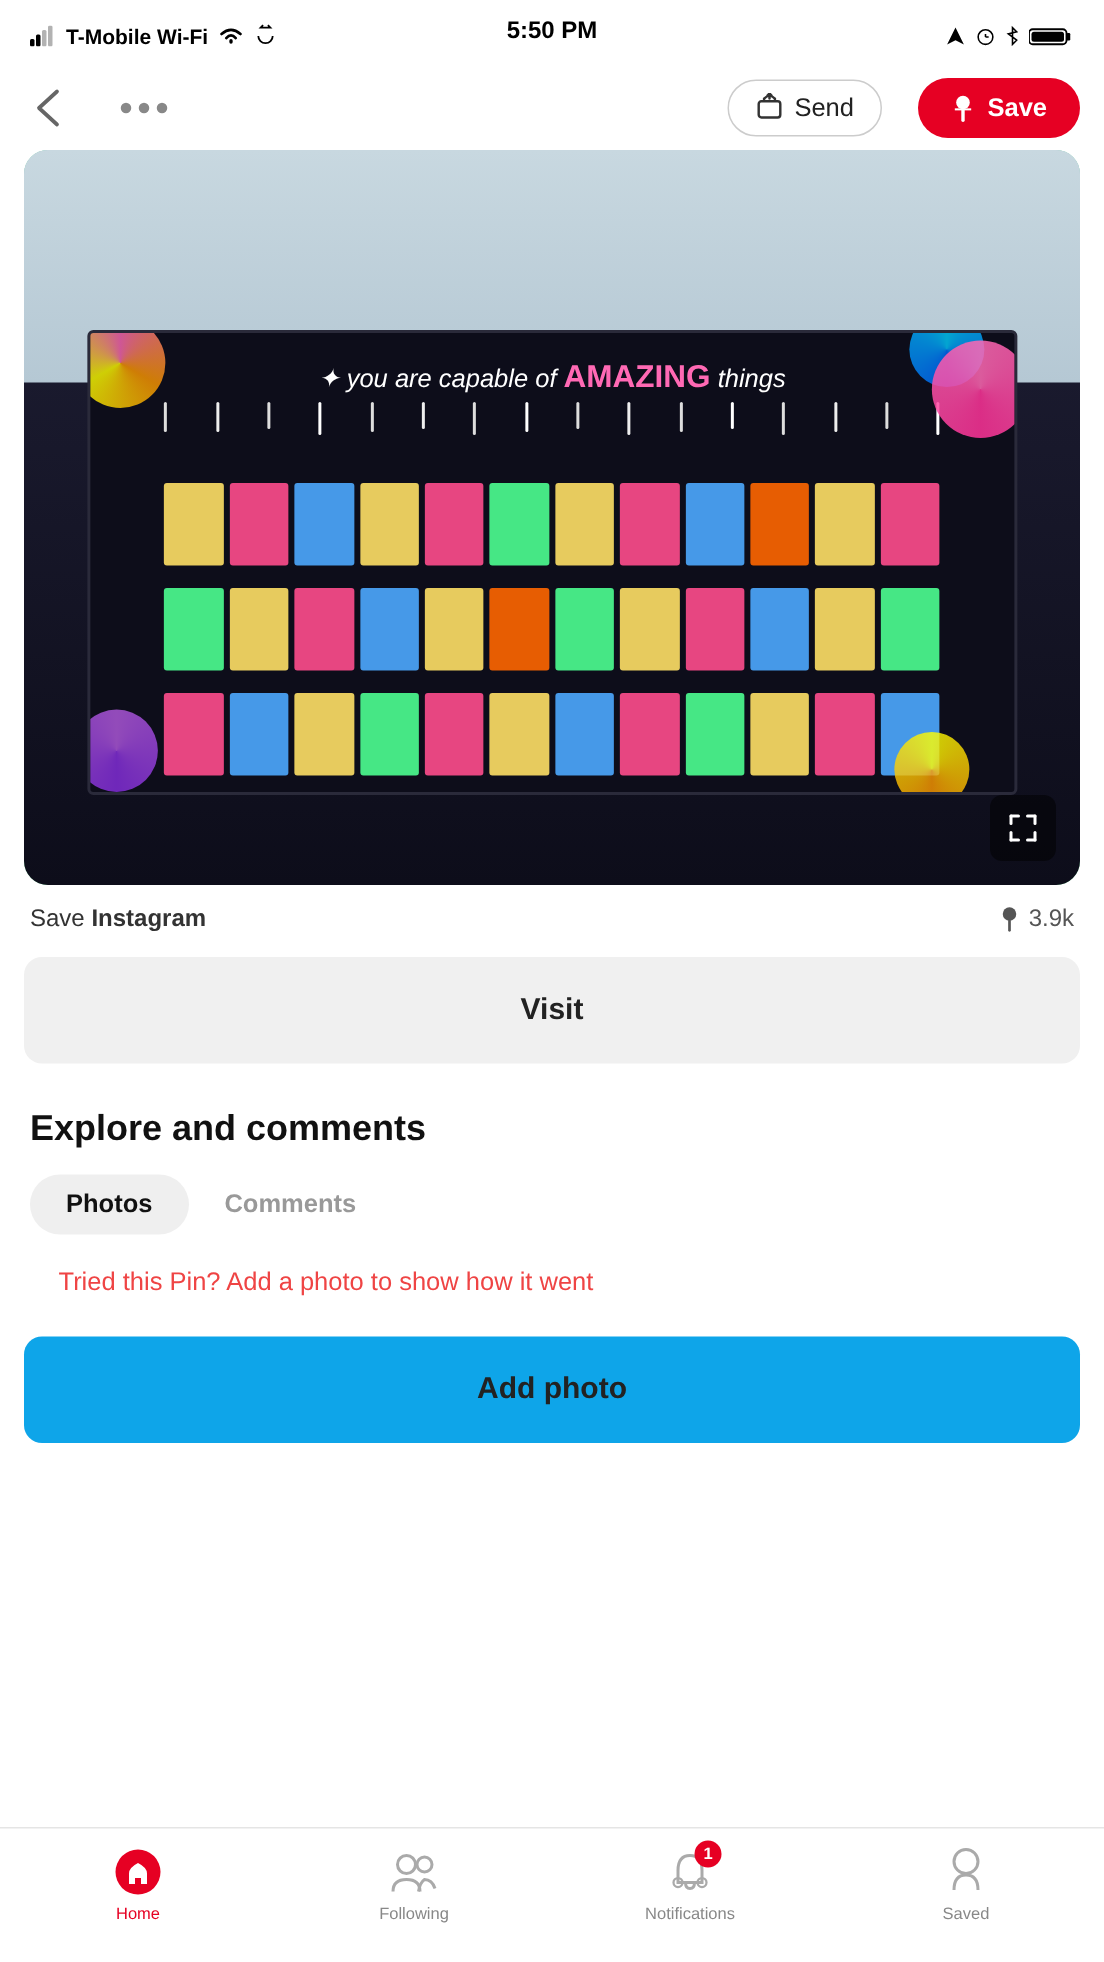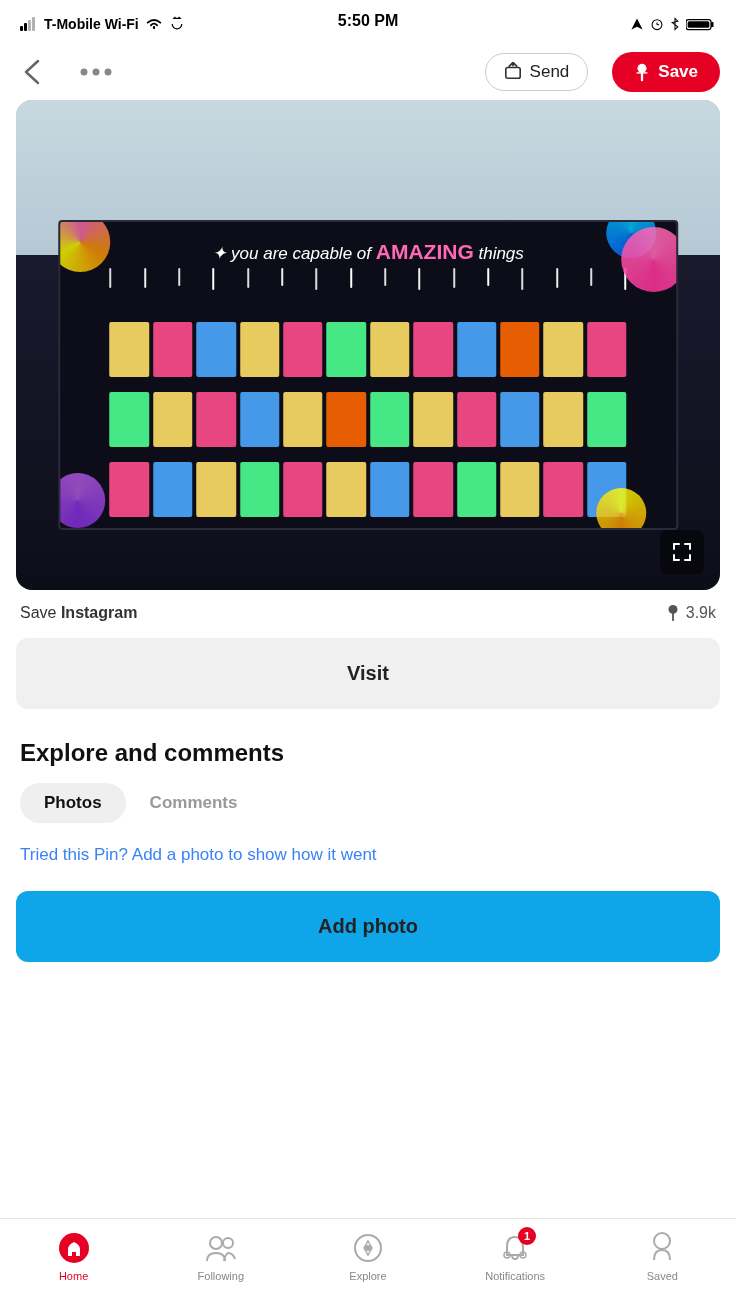--- a/index.html
+++ b/index.html
@@ -221,21 +221,22 @@
       color: #111;
     }
     .tab-btn.inactive {
       background: transparent;
       color: #999;
     }
 
     .try-text {
       padding: 6px 20px 20px;
       font-size: 17px;
-      color: #3b82f6;
+      color: #ef4444;
+      margin-left: 19px;
     }
 
     
     .add-photo-btn {
       margin: 6px 16px 20px;
       background: #0ea5e9;
       border: none;
       border-radius: 12px;
       padding: 24px;
       width: calc(100% - 32px);
@@ -556,30 +557,20 @@
       <svg width="32" height="30" viewBox="0 0 32 30">
         <circle cx="11" cy="10" r="6" fill="none" stroke="#aaa" stroke-width="2"></circle>
         <path d="M2 28 Q2 20 11 20 Q20 20 20 28" fill="none" stroke="#aaa" stroke-width="2"></path>
         <circle cx="23" cy="10" r="5" fill="none" stroke="#aaa" stroke-width="2"></circle>
         <path d="M19 28 Q20 22 23 20 Q28 20 30 26" fill="none" stroke="#aaa" stroke-width="2"></path>
       </svg>
     </div>
     <span class="nav-label">Following</span>
   </div>
 
-  <div class="nav-item">
-    <div class="nav-icon">
-      <svg width="32" height="32" viewBox="0 0 32 32">
-        <circle cx="16" cy="16" r="13" fill="none" stroke="#aaa" stroke-width="2"></circle>
-        <polygon points="16,9 20,16 16,23 12,16" fill="none" stroke="#aaa" stroke-width="1.5"></polygon>
-        <circle cx="16" cy="16" r="3" fill="#aaa"></circle>
-      </svg>
-    </div>
-    <span class="nav-label">Explore</span>
-  </div>
 
   <div class="nav-item">
     <div class="nav-icon">
       <svg width="32" height="30" viewBox="0 0 32 30">
         <path d="M16 4 Q24 4 24 14 L24 22 L8 22 L8 14 Q8 4 16 4Z" fill="none" stroke="#aaa" stroke-width="2"></path>
         <path d="M13 22 Q13 26 16 26 Q19 26 19 22" fill="none" stroke="#aaa" stroke-width="2"></path>
         <ellipse cx="8" cy="22" rx="3" ry="3" fill="none" stroke="#aaa" stroke-width="1.5"></ellipse>
         <ellipse cx="24" cy="22" rx="3" ry="3" fill="none" stroke="#aaa" stroke-width="1.5"></ellipse>
       </svg>
       <div class="nav-badge">1</div>

